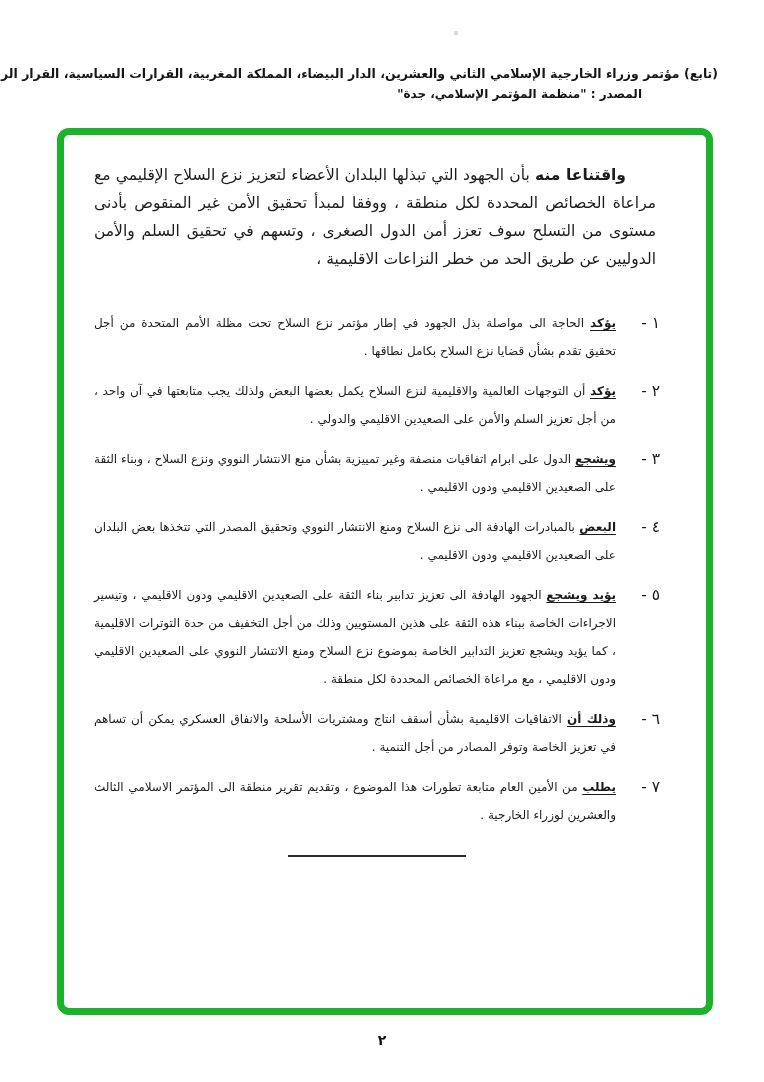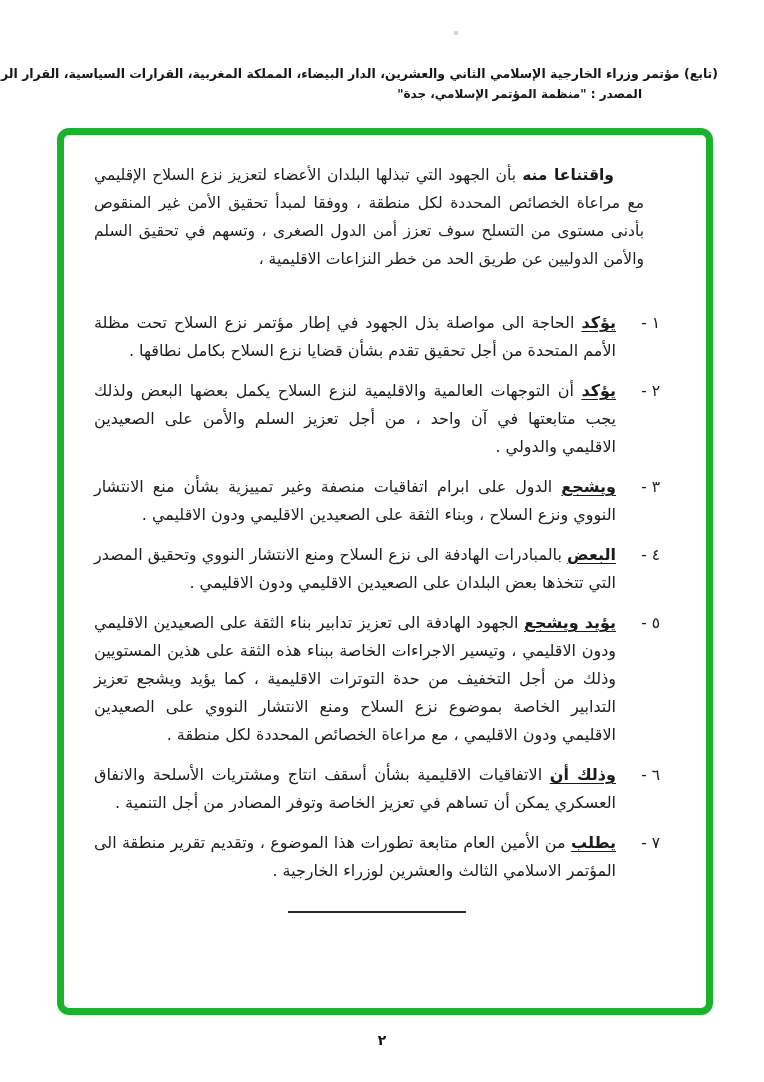--- a/index.html
+++ b/index.html
@@ -21,27 +21,27 @@
   .green-box{
     position:absolute;left:57px;top:128px;
     width:656px;height:887px;box-sizing:border-box;
     border:7px solid #1cb32c;border-radius:12px;
     padding:26px 46px 0 30px;
     direction:rtl;
   }
   .preamble{
     font-size:15.5px;line-height:28px;
     text-align:justify;text-indent:30px;
-    margin:0 16px 36px 0;
+    margin:0 4px 36px 0;
   }
   .preamble .lead{font-weight:bold;}
   .res-list{margin:0;}
   .res-item{display:flex;direction:rtl;gap:10px;margin-bottom:12px;}
   .res-num{flex:0 0 34px;font-size:15.5px;line-height:28px;white-space:nowrap;}
-  .res-text{flex:1;font-size:16px;line-height:28px;text-align:justify;}
+  .res-text{flex:1;font-size:12px;line-height:28px;text-align:justify;}
   .res-text .lead{font-weight:bold;text-decoration:underline;text-underline-offset:3px;}
   .separator{width:178px;height:0;border-top:2px solid #2b2b2b;margin:26px auto 0 auto;}
   .page-number{
     position:absolute;left:0;right:0;bottom:34px;
     text-align:center;font-weight:bold;font-size:14px;color:#111;
   }
 </style>
 </head>
 <body>
 

